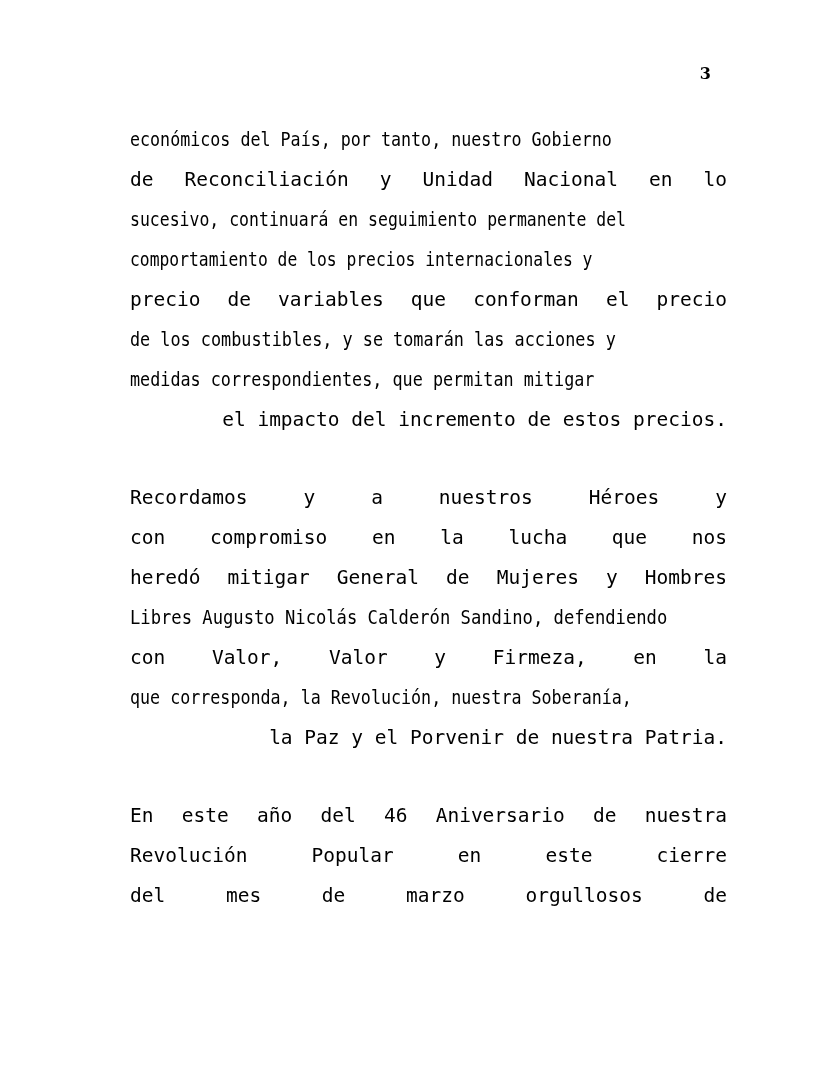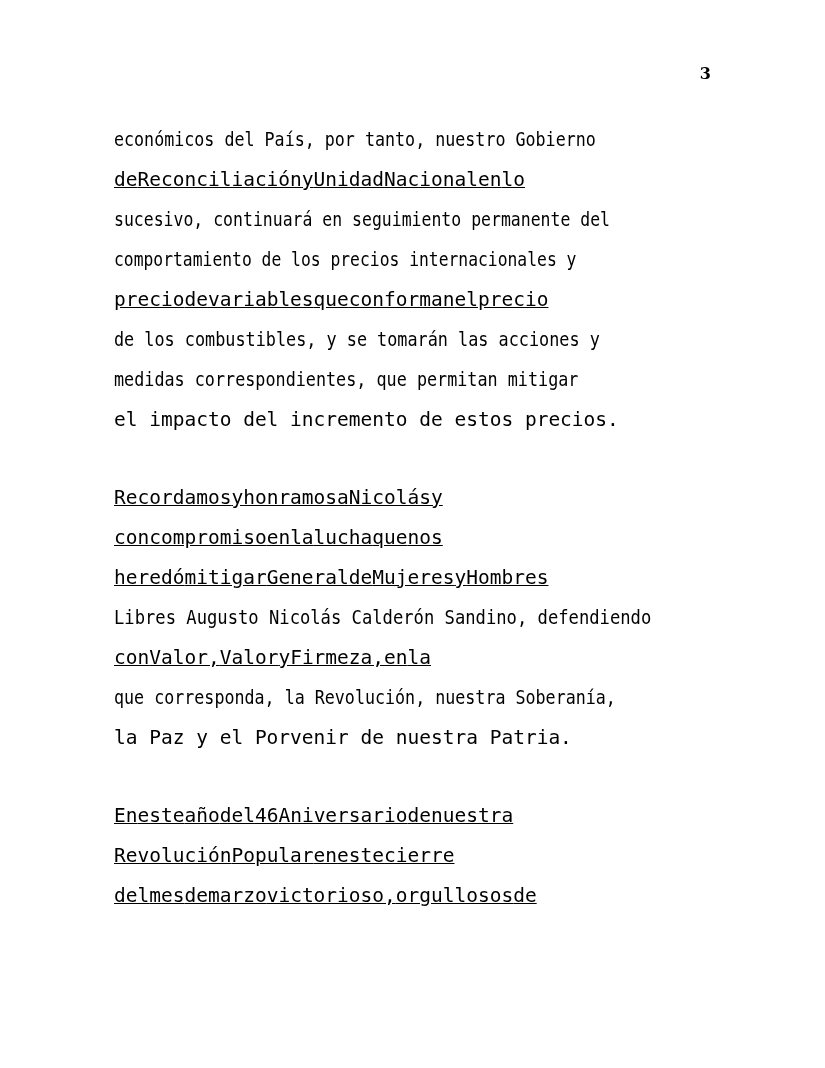--- a/index.html
+++ b/index.html
@@ -38,45 +38,45 @@
 
   
   #body-text {
     position: absolute;
     left: 114px;
     top: 120px;
     width: 597px;
   }
 
   .para {
-    margin: 0 0 38px 0;
+    margin: 0 0 38px 16px;
   }
   .para:last-child { margin-bottom: 0; }
 
   
   .line {
     height: 40px;
     line-height: 40px;
     font-size: 19.5px;
     white-space: pre;
     display: block;
     width: 597px;
   }
 
   
   .line.just {
     display: flex;
-    text-decoration: underline;
+    justify-content: space-between;
   }
   .line.just > span { white-space: pre; }
 
   
   .line.last {
     display: block;
-    text-align: left;
+    text-align: right;
   }
 
   
   .line.cond {
     display: block;
     text-align: left;
     transform-origin: left center;
   }
   .line.cond.c1 { transform: scaleX(0.855); width: 698px; }
   .line.cond.c2 { transform: scaleX(0.845); width: 707px; }
@@ -97,28 +97,28 @@
         <div class="line cond c1">económicos del País, por tanto, nuestro Gobierno</div>
         <div class="line just"><span>de</span><span>Reconciliación</span><span>y</span><span>Unidad</span><span>Nacional</span><span>en</span><span>lo</span></div>
         <div class="line cond c2">sucesivo, continuará en seguimiento permanente del</div>
         <div class="line cond c3">comportamiento de los precios internacionales y</div>
         <div class="line just"><span>precio</span><span>de</span><span>variables</span><span>que</span><span>conforman</span><span>el</span><span>precio</span></div>
         <div class="line cond c4">de los combustibles, y se tomarán las acciones y</div>
         <div class="line cond c5">medidas correspondientes, que permitan mitigar</div>
         <div class="line last">el impacto del incremento de estos precios.</div>
       </div>
       <div class="para">
-        <div class="line just"><span>Recordamos</span><span>y</span><span>honramos</span><span>a</span><span>Nicolás</span><span>y</span></div>
+        <div class="line just"><span>Recordamos</span><span>y</span><span>a</span><span>nuestros</span><span>Héroes</span><span>y</span></div>
         <div class="line just"><span>con</span><span>compromiso</span><span>en</span><span>la</span><span>lucha</span><span>que</span><span>nos</span></div>
         <div class="line just"><span>heredó</span><span>mitigar</span><span>General</span><span>de</span><span>Mujeres</span><span>y</span><span>Hombres</span></div>
         <div class="line cond c6">Libres Augusto Nicolás Calderón Sandino, defendiendo</div>
         <div class="line just"><span>con</span><span>Valor,</span><span>Valor</span><span>y</span><span>Firmeza,</span><span>en</span><span>la</span></div>
         <div class="line cond c1">que corresponda, la Revolución, nuestra Soberanía,</div>
         <div class="line last">la Paz y el Porvenir de nuestra Patria.</div>
       </div>
       <div class="para">
         <div class="line just"><span>En</span><span>este</span><span>año</span><span>del</span><span>46</span><span>Aniversario</span><span>de</span><span>nuestra</span></div>
         <div class="line just"><span>Revolución</span><span>Popular</span><span>en</span><span>este</span><span>cierre</span></div>
-        <div class="line just"><span>del</span><span>mes</span><span>de</span><span>marzo</span><span>victorioso,</span><span>orgullosos</span><span>de</span></div>
+        <div class="line just"><span>del</span><span>mes</span><span>de</span><span>marzo</span><span>orgullosos</span><span>de</span></div>
       </div>
     </div>
 
 </div>
 
 </body></html>

